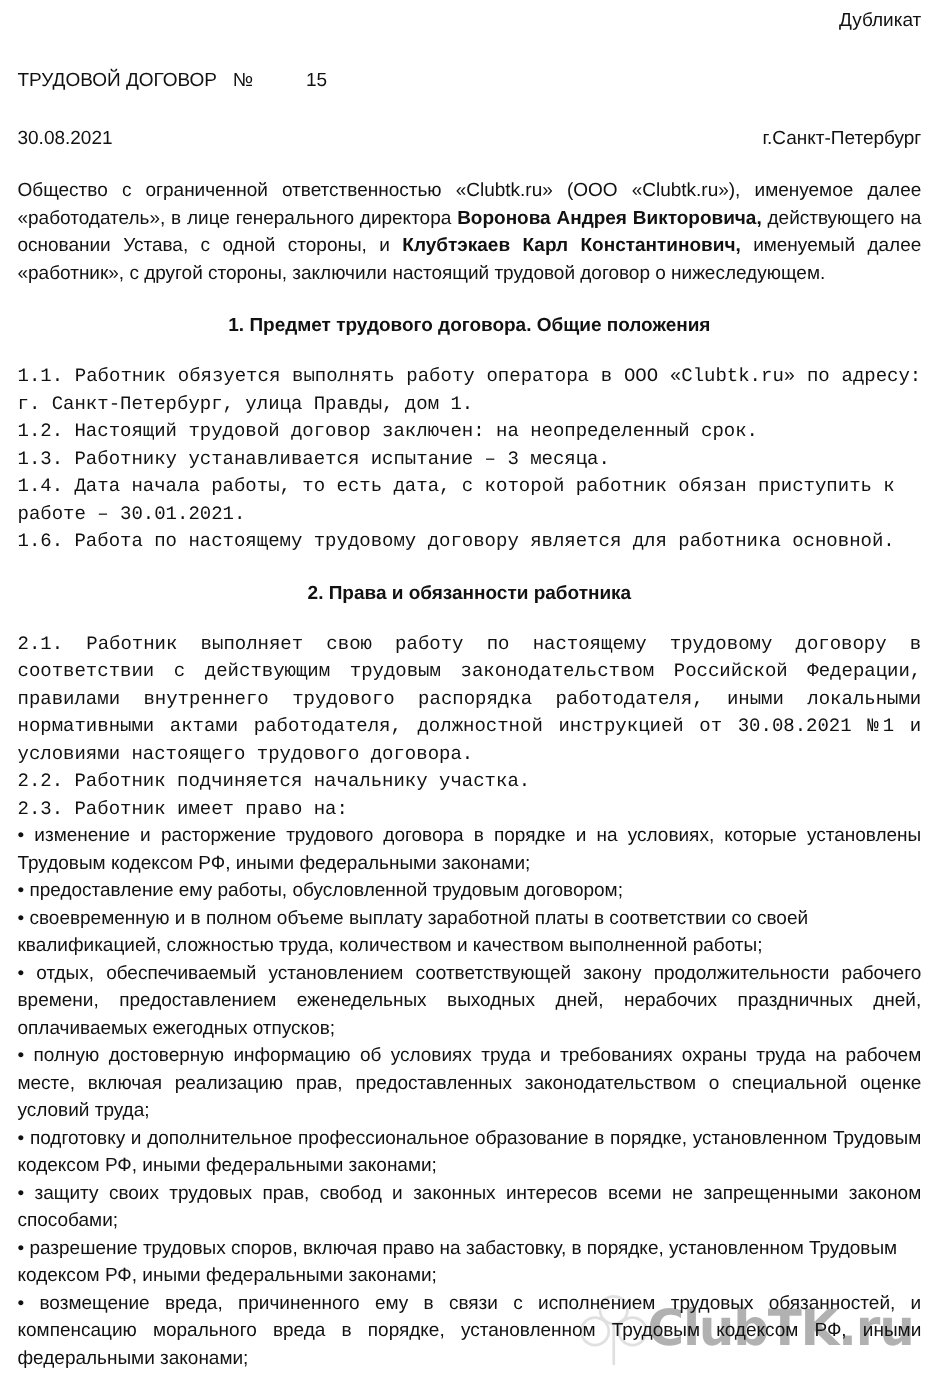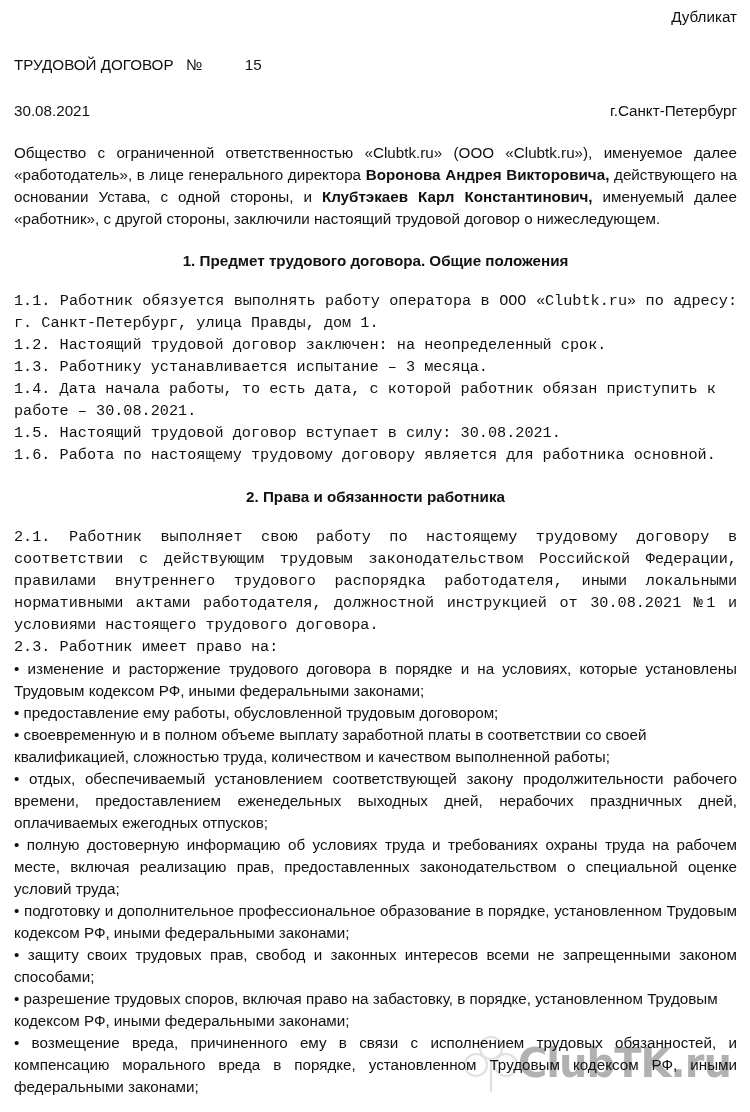--- a/index.html
+++ b/index.html
@@ -150,27 +150,27 @@
 
     <div class="para">
       <span>Общество с ограниченной ответственностью «Clubtk.ru» (ООО «Clubtk.ru»), именуемое далее «работодатель», в лице </span><span>генерального директора </span><b>Воронова Андрея Викторовича,</b><span> действующего на основании Устава, с одной стороны, и </span><b>Клубтэкаев Карл Константинович,</b><span> именуемый далее «работник», с другой стороны, заключили настоящий трудовой договор о нижеследующем.</span>
     </div>
 
     <div class="section-head">1. Предмет трудового договора. Общие положения</div>
 
     <div class="line">1.1. Работник обязуется выполнять работу оператора в  ООО «Clubtk.ru» по адресу: г. Санкт-Петербург, улица Правды, дом 1.</div>
     <div class="line nojust">1.2. Настоящий трудовой договор заключен: на неопределенный срок.</div>
     <div class="line nojust">1.3. Работнику устанавливается испытание – 3 месяца.</div>
-    <div class="line nojust">1.4. Дата начала работы, то есть дата, с которой работник обязан приступить к работе – 30.08.2021.</div>
-    <div class="line nojust">1.5. Настоящий трудовой договор вступает в силу: 30.08.2021.</div>
+    <div class="line nojust">1.4. Дата начала работы, то есть дата, с которой работник обязан приступить к работе – 30.01.2021.</div>
     <div class="line nojust">1.6. Работа по настоящему трудовому договору является для работника основной.</div>
 
     <div class="section-head">2. Права и обязанности работника</div>
 
     <div class="line">2.1. Работник выполняет свою работу по настоящему трудовому договору в соответствии с действующим трудовым законодательством Российской Федерации, правилами внутреннего трудового распорядка работодателя, иными локальными нормативными актами  работодателя, должностной инструкцией от 30.08.2021 №1 и условиями настоящего трудового договора.</div>
+    <div class="line nojust">2.2. Работник подчиняется начальнику участка.</div>
     <div class="line nojust">2.3. Работник имеет право на:</div>
 
     <div class="bullet"><span>•</span> <span>изменение и расторжение трудового договора в порядке и на условиях, которые установлены Трудовым кодексом РФ, иными федеральными законами;</span></div>
     <div class="bullet nojust"><span>•</span> <span>предоставление ему работы, обусловленной трудовым договором;</span></div>
     <div class="bullet nojust"><span>•</span> <span>своевременную и в полном объеме выплату заработной платы в соответствии со своей квалификацией, сложностью труда, количеством и качеством выполненной работы;</span></div>
     <div class="bullet"><span>•</span> <span>отдых, обеспечиваемый установлением соответствующей закону продолжительности рабочего времени, предоставлением еженедельных выходных дней, нерабочих праздничных дней, оплачиваемых ежегодных отпусков;</span></div>
     <div class="bullet"><span>•</span> <span>полную достоверную информацию об условиях труда и требованиях охраны труда на рабочем месте, включая реализацию прав, предоставленных законодательством о специальной оценке условий труда;</span></div>
     <div class="bullet"><span>•</span> <span>подготовку и дополнительное профессиональное образование в порядке, установленном Трудовым кодексом РФ, иными федеральными законами;</span></div>
     <div class="bullet"><span>•</span> <span>защиту своих трудовых прав, свобод и законных интересов всеми не запрещенными законом способами;</span></div>
     <div class="bullet nojust"><span>•</span> <span>разрешение трудовых споров, включая право на забастовку, в порядке, установленном Трудовым кодексом РФ, иными федеральными законами;</span></div>

